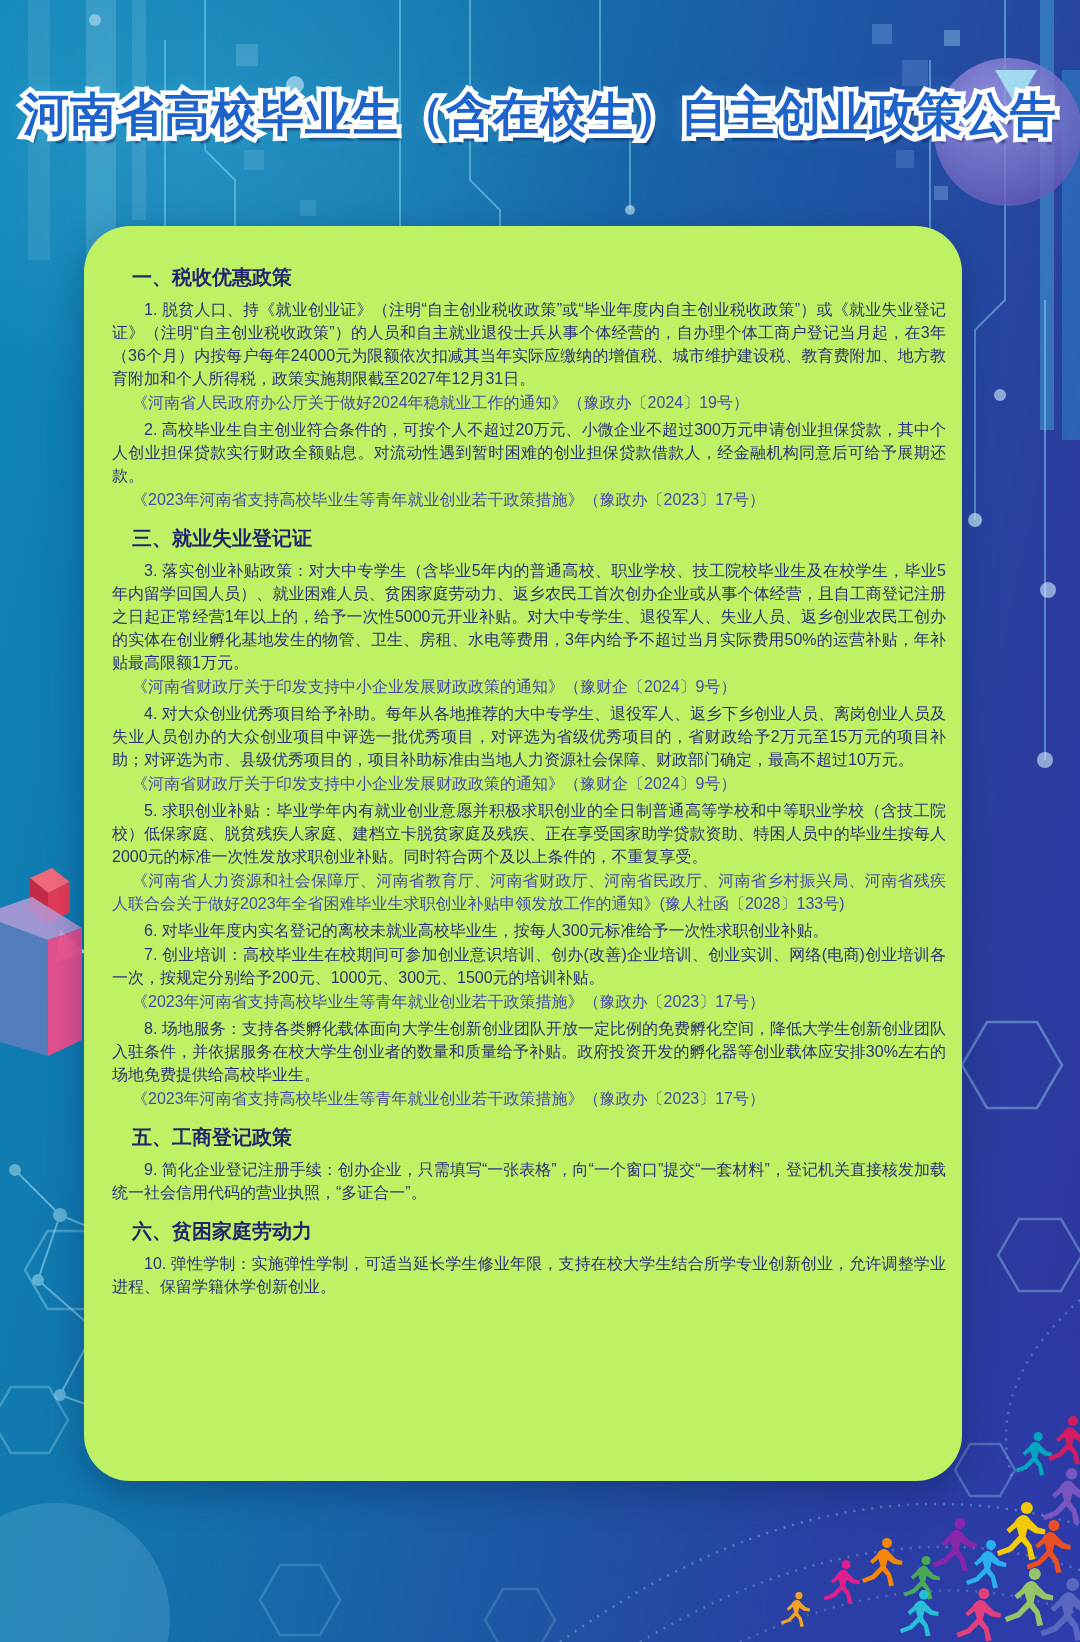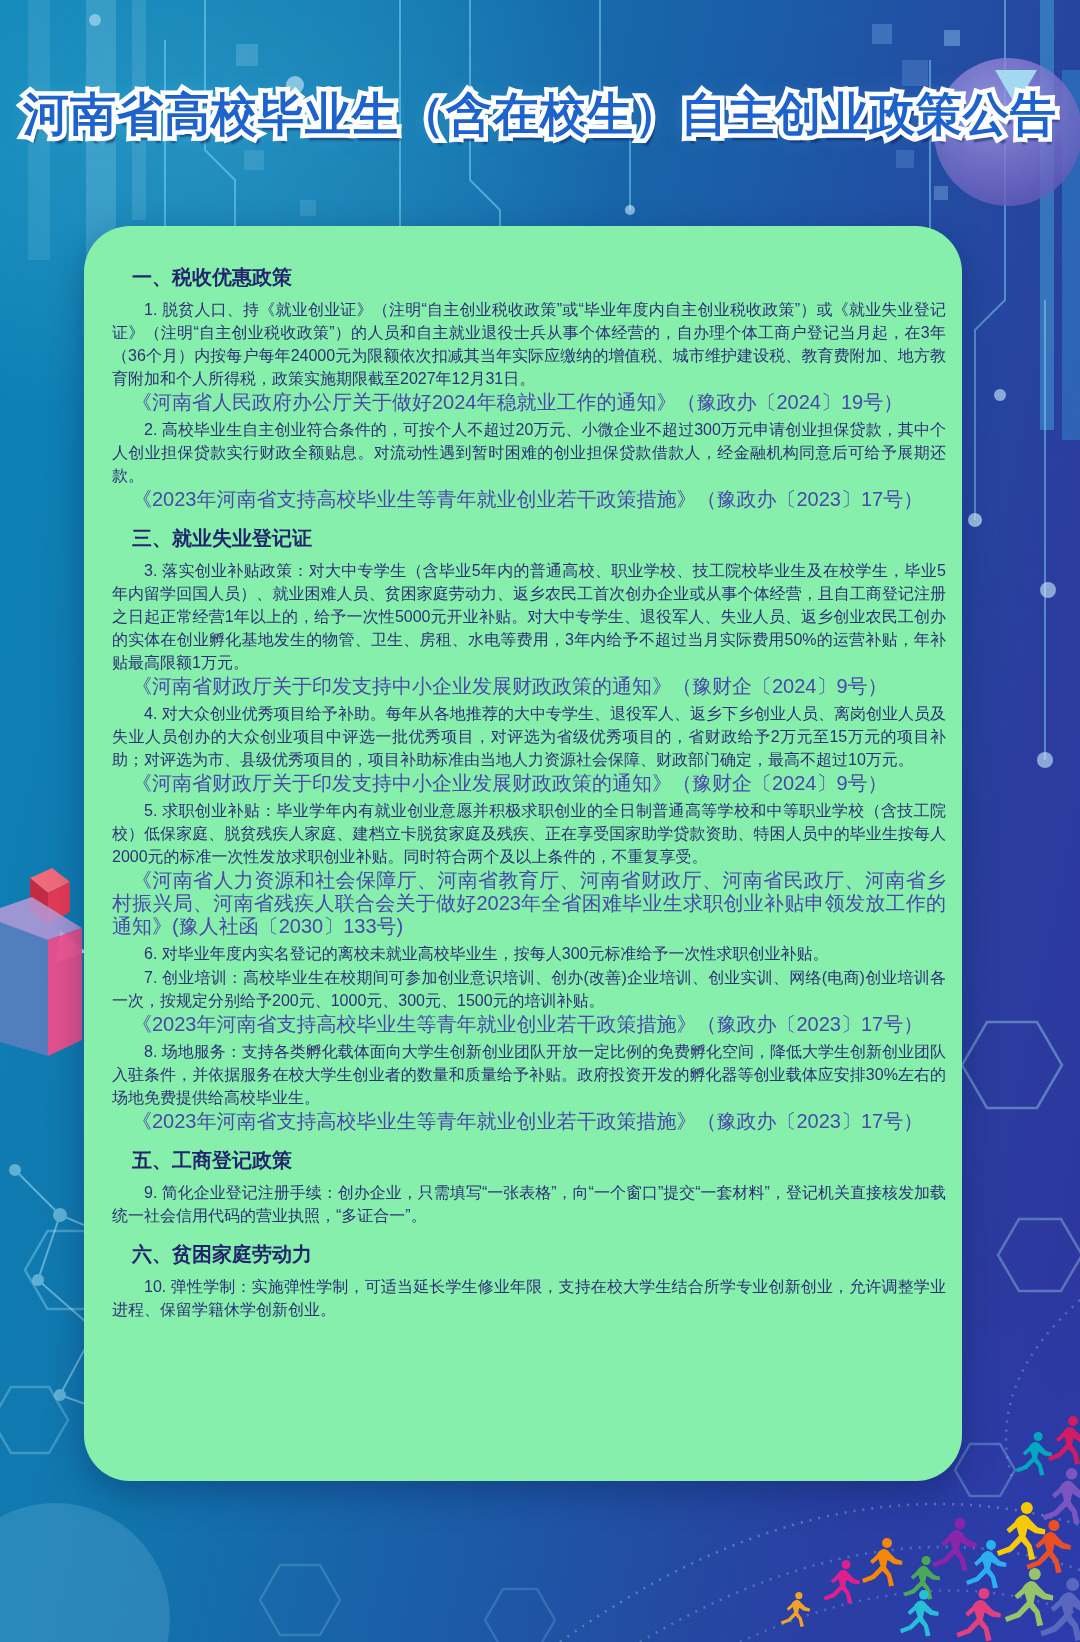--- a/index.html
+++ b/index.html
@@ -20,34 +20,34 @@
   .t{white-space:nowrap;display:inline-block;}
   .t.stroke{
     position:absolute;left:50%;transform:translateX(-50%);
     color:#ffffff;-webkit-text-stroke:9px #ffffff;
     text-shadow:4px 7px 2px rgba(8,24,88,.5),0 0 22px rgba(130,220,255,.35);
   }
   .t.fill{position:relative;color:#1e62cc;}
   
   .card{
     position:absolute;left:84px;top:226px;width:878px;height:1255px;z-index:2;
-    background:#86efac;border-radius:46px;
+    background:#bef264;border-radius:46px;
     box-shadow:0 12px 34px rgba(5,25,80,.35);
     padding:24px 16px 18px 28px;box-sizing:border-box;overflow:hidden;
   }
   .sec-heading{
     font-size:20px;font-weight:bold;color:#23246e;
     margin:14px 0 8px 0;text-indent:20px;line-height:26px;
   }
   .para{
     font-size:16px;line-height:23px;color:#2f3178;font-weight:500;
     text-align:justify;text-indent:2em;margin:0 0 1px 0;
   }
   .ref,.note{
-    font-size:20px;line-height:23px;color:#4a48aa;font-weight:500;
+    font-size:16px;line-height:23px;color:#4a48aa;font-weight:500;
     text-align:justify;text-indent:20px;margin:1px 0 4px 0;
   }
 </style>
 </head>
 <body>
 
 <div class="bg">
   <svg width="1080" height="1642" viewBox="0 0 1080 1642">
     <defs>
       <radialGradient id="purp" cx="40%" cy="30%" r="80%">
@@ -187,21 +187,21 @@
       <div class="para">1. 脱贫人口、持《就业创业证》（注明“自主创业税收政策”或“毕业年度内自主创业税收政策”）或《就业失业登记证》（注明“自主创业税收政策”）的人员和自主就业退役士兵从事个体经营的，自办理个体工商户登记当月起，在3年（36个月）内按每户每年24000元为限额依次扣减其当年实际应缴纳的增值税、城市维护建设税、教育费附加、地方教育附加和个人所得税，政策实施期限截至2027年12月31日。</div>
       <div class="ref">《河南省人民政府办公厅关于做好2024年稳就业工作的通知》（豫政办〔2024〕19号）</div>
       <div class="para">2. 高校毕业生自主创业符合条件的，可按个人不超过20万元、小微企业不超过300万元申请创业担保贷款，其中个人创业担保贷款实行财政全额贴息。对流动性遇到暂时困难的创业担保贷款借款人，经金融机构同意后可给予展期还款。</div>
       <div class="ref">《2023年河南省支持高校毕业生等青年就业创业若干政策措施》（豫政办〔2023〕17号）</div>
       <div class="sec-heading">三、就业失业登记证</div>
       <div class="para">3. 落实创业补贴政策：对大中专学生（含毕业5年内的普通高校、职业学校、技工院校毕业生及在校学生，毕业5年内留学回国人员）、就业困难人员、贫困家庭劳动力、返乡农民工首次创办企业或从事个体经营，且自工商登记注册之日起正常经营1年以上的，给予一次性5000元开业补贴。对大中专学生、退役军人、失业人员、返乡创业农民工创办的实体在创业孵化基地发生的物管、卫生、房租、水电等费用，3年内给予不超过当月实际费用50%的运营补贴，年补贴最高限额1万元。</div>
       <div class="ref">《河南省财政厅关于印发支持中小企业发展财政政策的通知》（豫财企〔2024〕9号）</div>
       <div class="para">4. 对大众创业优秀项目给予补助。每年从各地推荐的大中专学生、退役军人、返乡下乡创业人员、离岗创业人员及失业人员创办的大众创业项目中评选一批优秀项目，对评选为省级优秀项目的，省财政给予2万元至15万元的项目补助；对评选为市、县级优秀项目的，项目补助标准由当地人力资源社会保障、财政部门确定，最高不超过10万元。</div>
       <div class="ref">《河南省财政厅关于印发支持中小企业发展财政政策的通知》（豫财企〔2024〕9号）</div>
       <div class="para">5. 求职创业补贴：毕业学年内有就业创业意愿并积极求职创业的全日制普通高等学校和中等职业学校（含技工院校）低保家庭、脱贫残疾人家庭、建档立卡脱贫家庭及残疾、正在享受国家助学贷款资助、特困人员中的毕业生按每人2000元的标准一次性发放求职创业补贴。同时符合两个及以上条件的，不重复享受。</div>
-      <div class="ref">《河南省人力资源和社会保障厅、河南省教育厅、河南省财政厅、河南省民政厅、河南省乡村振兴局、河南省残疾人联合会关于做好2023年全省困难毕业生求职创业补贴申领发放工作的通知》(豫人社函〔2030〕133号)</div>
+      <div class="ref">《河南省人力资源和社会保障厅、河南省教育厅、河南省财政厅、河南省民政厅、河南省乡村振兴局、河南省残疾人联合会关于做好2023年全省困难毕业生求职创业补贴申领发放工作的通知》(豫人社函〔2028〕133号)</div>
       <div class="para">6. 对毕业年度内实名登记的离校未就业高校毕业生，按每人300元标准给予一次性求职创业补贴。</div>
       <div class="para">7. 创业培训：高校毕业生在校期间可参加创业意识培训、创办(改善)企业培训、创业实训、网络(电商)创业培训各一次，按规定分别给予200元、1000元、300元、1500元的培训补贴。</div>
       <div class="ref">《2023年河南省支持高校毕业生等青年就业创业若干政策措施》（豫政办〔2023〕17号）</div>
       <div class="para">8. 场地服务：支持各类孵化载体面向大学生创新创业团队开放一定比例的免费孵化空间，降低大学生创新创业团队入驻条件，并依据服务在校大学生创业者的数量和质量给予补贴。政府投资开发的孵化器等创业载体应安排30%左右的场地免费提供给高校毕业生。</div>
       <div class="ref">《2023年河南省支持高校毕业生等青年就业创业若干政策措施》（豫政办〔2023〕17号）</div>
       <div class="sec-heading">五、工商登记政策</div>
       <div class="para">9. 简化企业登记注册手续：创办企业，只需填写“一张表格”，向“一个窗口”提交“一套材料”，登记机关直接核发加载统一社会信用代码的营业执照，“多证合一”。</div>
       <div class="sec-heading">六、贫困家庭劳动力</div>
       <div class="para">10. 弹性学制：实施弹性学制，可适当延长学生修业年限，支持在校大学生结合所学专业创新创业，允许调整学业进程、保留学籍休学创新创业。</div>
     </div>

